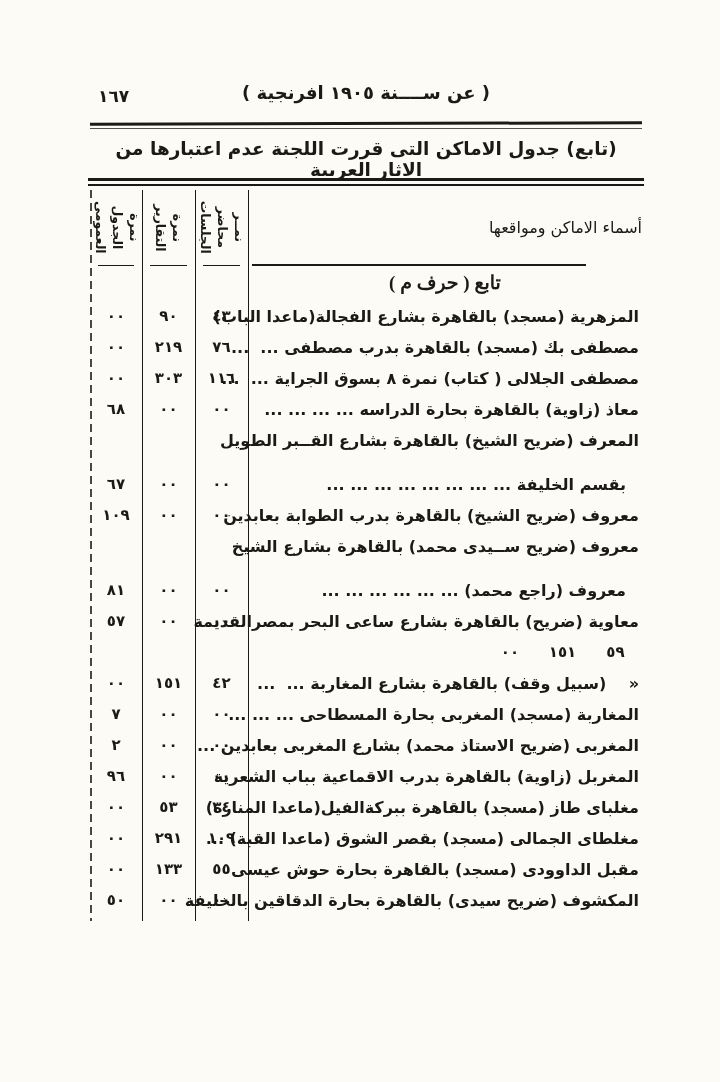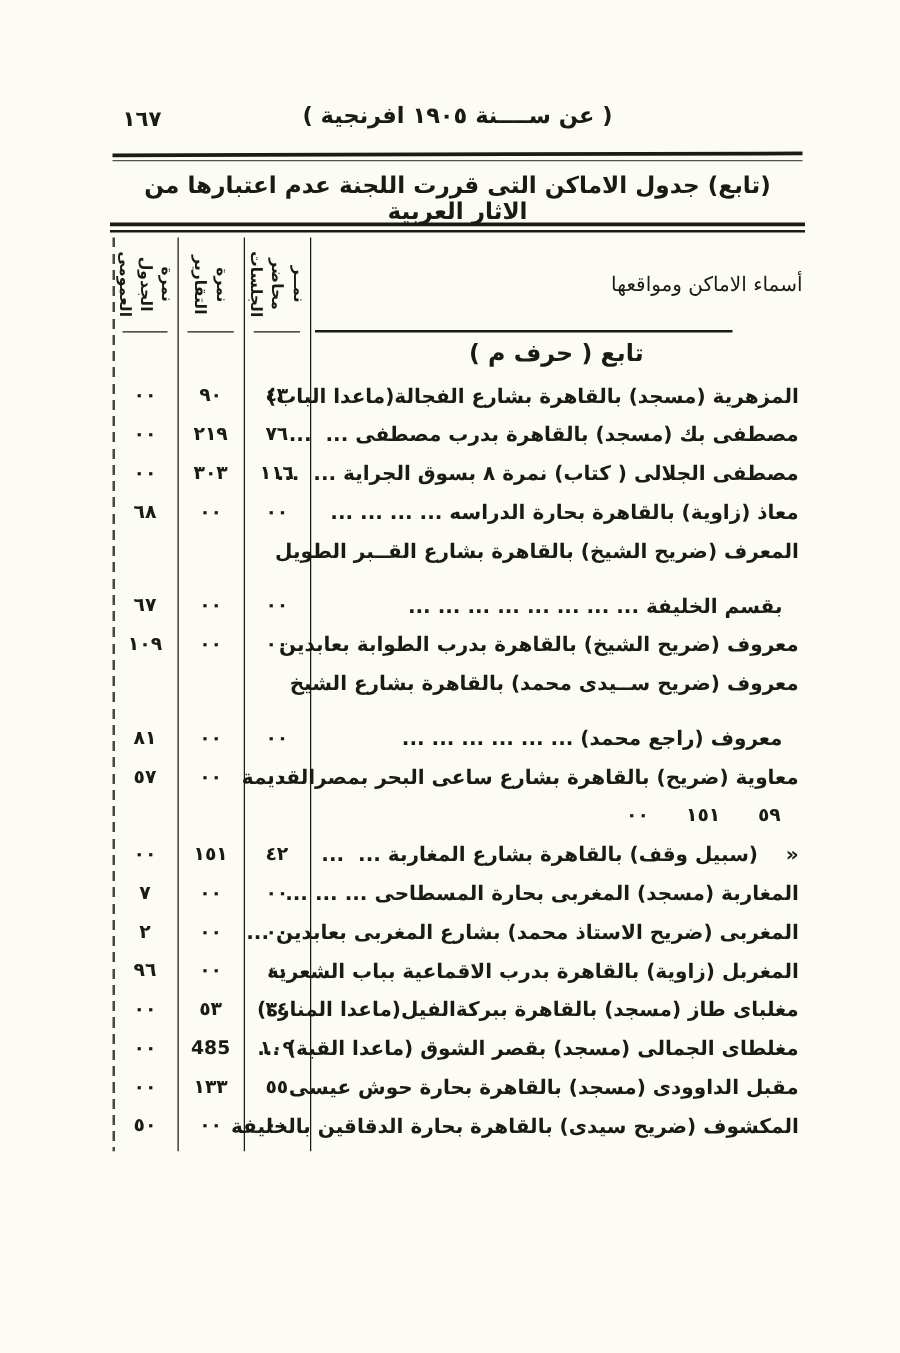--- a/index.html
+++ b/index.html
@@ -72,21 +72,21 @@
     position:absolute;bottom:-1px;left:15%;width:70%;height:1.5px;background:#1b1b16;
   }
   .vlabel{
     transform:rotate(90deg);
     white-space:pre-line;
     font-size:12.5px;font-weight:700;line-height:1.35;
     text-align:center;width:68px;
   }
 
   
-  .section-row{display:flex;height:36px;}
+  .section-row{display:flex;height:36px;font-family:Liberation Serif, serif;}
   .section-title{
     width:394px;text-align:center;
     font-size:19px;font-weight:700;line-height:36px;
     letter-spacing:1px;
   }
 
   
   .nline{
     line-height:31px;font-size:16px;font-weight:700;
     white-space:pre;padding-right:3px;
@@ -372,21 +372,21 @@
 
   <div class="trow">
     <div class="cell c-name">
       <div class="nline l1">مغلطاى الجمالى (مسجد) بقصر الشوق (ماعدا القبة) ...</div>
 
     </div>
     <div class="cell c-min num">
             <span class="b-min">١٠٩</span>
           </div>
     <div class="cell c-rep num">
-            <span class="b-rep">485</span>
+            <span class="b-rep">٢٩١</span>
           </div>
     <div class="cell c-gen num">
             <span class="b-gen">٠٠</span>
           </div>
   </div>
 
   <div class="trow">
     <div class="cell c-name">
       <div class="nline l1">مقبل الداوودى (مسجد) بالقاهرة بحارة حوش عيسى</div>
     </div>

